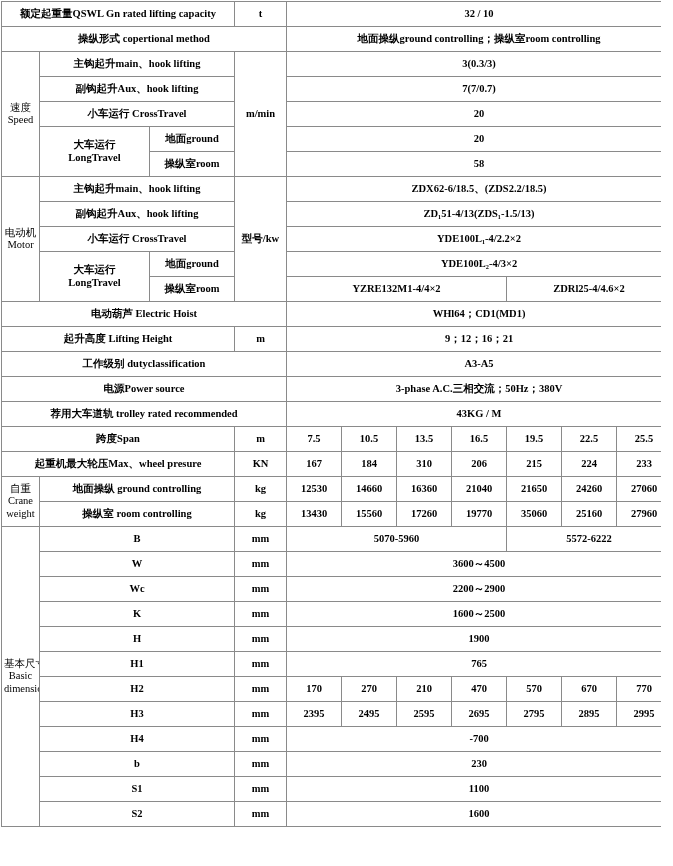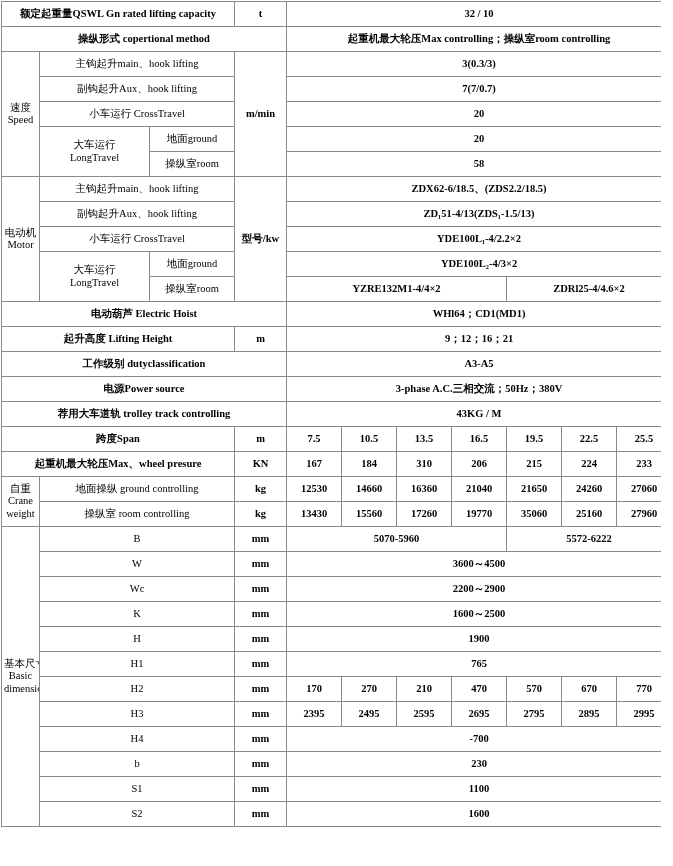--- a/index.html
+++ b/index.html
@@ -33,21 +33,21 @@
     padding: 1px 2px;
     height: 25px;
     box-sizing: border-box;
     overflow: hidden;
     white-space: nowrap;
   }
   td.label {
     font-weight: bold;
   }
   td.rowlabel {
-    font-weight: normal;
+    font-weight: bold;
   }
   td.grouplabel {
     font-weight: normal;
     font-size: 10.5px;
     line-height: 1.25;
   }
   td.unit {
     font-weight: bold;
   }
   td.val {
@@ -75,21 +75,21 @@
 
     <tbody>
         <tr>
       <td class="label" colspan="3">额定起重量QSWL Gn rated lifting capacity</td>
       <td class="unit">t</td>
       <td class="val" colspan="7">32 / 10</td>
     </tr>
 
     <tr>
       <td class="label" colspan="4">操纵形式 copertional method</td>
-      <td class="val" colspan="7">起重机最大轮压Max controlling；操纵室room controlling</td>
+      <td class="val" colspan="7">地面操纵ground controlling；操纵室room controlling</td>
     </tr>
 
     <tr>
       <td class="grouplabel" rowspan="5">速度<br>Speed</td>
       <td class="rowlabel" colspan="2">主钩起升main、hook lifting</td>
       <td class="unit" rowspan="5">m/min</td>
       <td class="val" colspan="7">3(0.3/3)</td>
     </tr>
     <tr>
       <td class="rowlabel" colspan="2">副钩起升Aux、hook lifting</td>
@@ -149,21 +149,21 @@
       <td class="label" colspan="4">工作级别 dutyclassification</td>
       <td class="val" colspan="7">A3-A5</td>
     </tr>
 
     <tr>
       <td class="label" colspan="4">电源Power source</td>
       <td class="val" colspan="7">3-phase A.C.三相交流；50Hz；380V</td>
     </tr>
 
     <tr>
-      <td class="label" colspan="4">荐用大车道轨 trolley track controlling</td>
+      <td class="label" colspan="4">荐用大车道轨 trolley rated recommended</td>
       <td class="val" colspan="7">43KG / M</td>
     </tr>
 
     <tr>
       <td class="label" colspan="3">跨度Span</td>
       <td class="unit">m</td>
       <td class="val">7.5</td>
       <td class="val">10.5</td>
       <td class="val">13.5</td>
       <td class="val">16.5</td>

